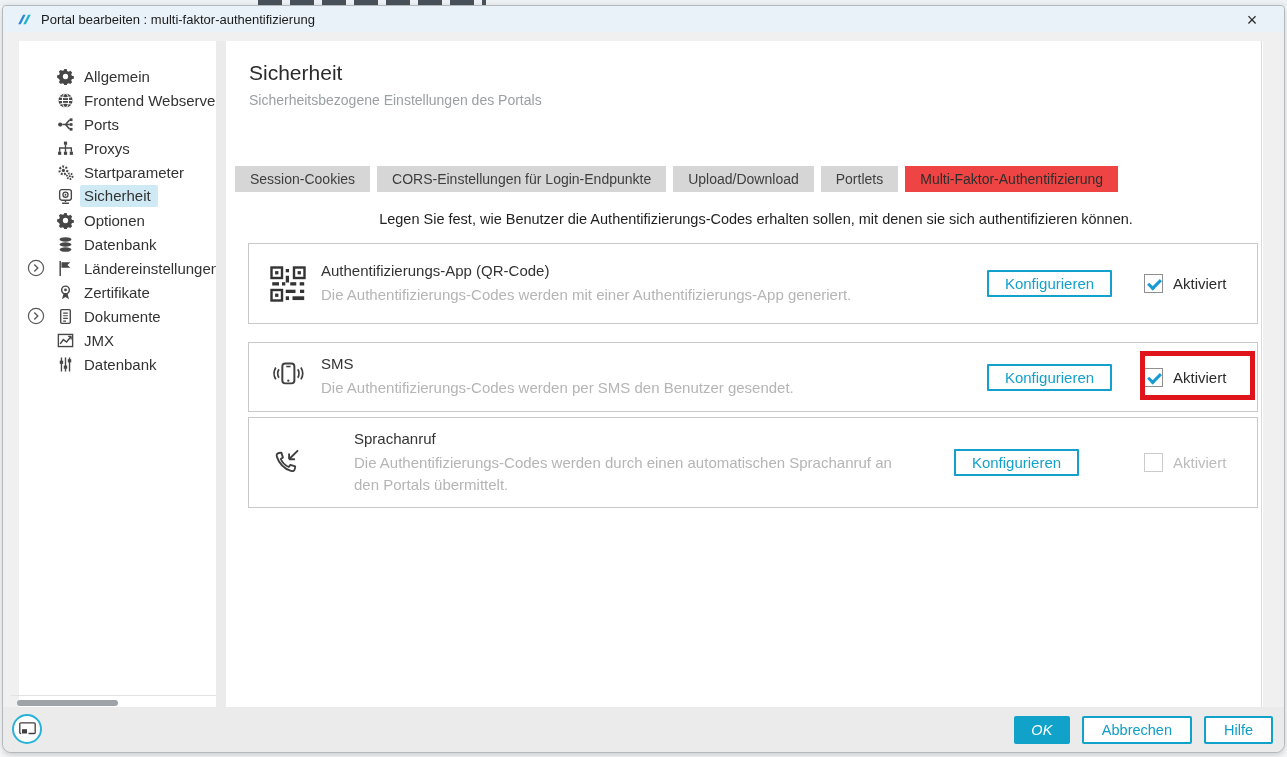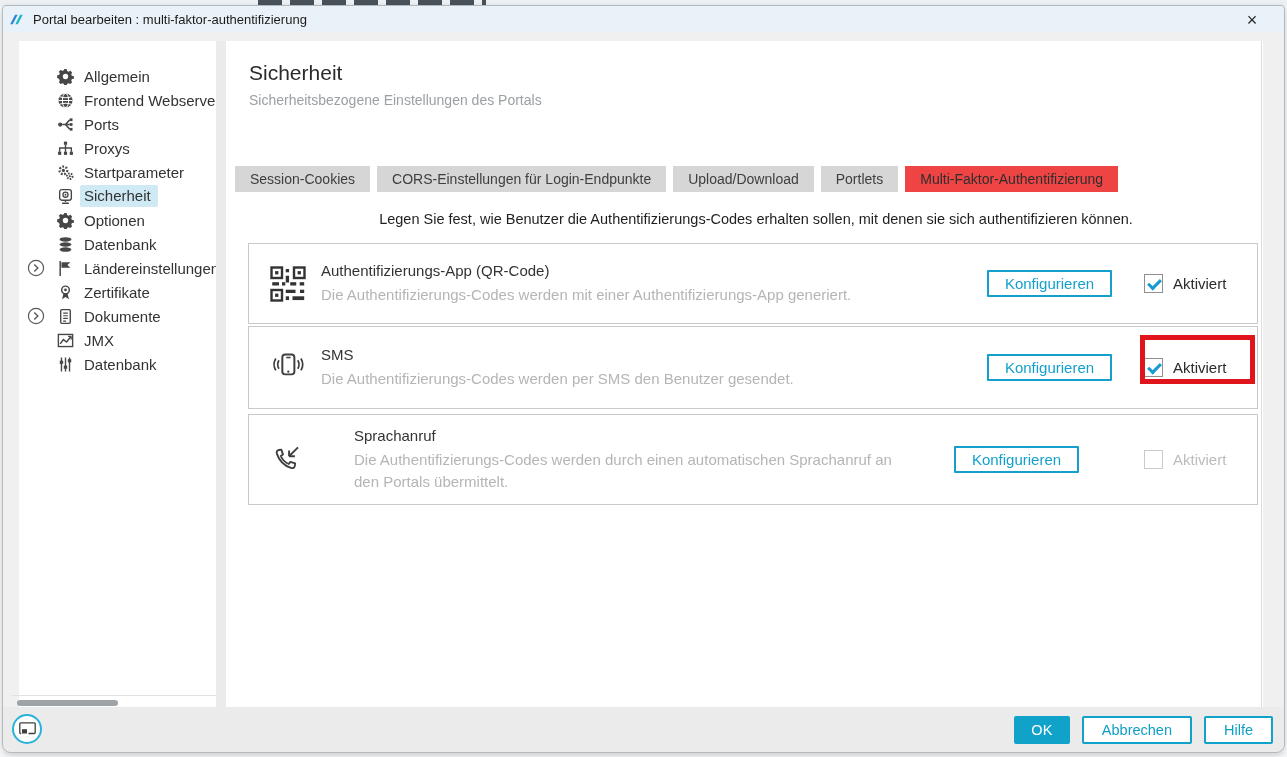--- a/index.html
+++ b/index.html
@@ -11,21 +11,21 @@
   .backdrop-heading { position:absolute; top:0; left:258px; width:228px; height:6px;
     background:repeating-linear-gradient(90deg,#49525a 0 24px, rgba(0,0,0,0) 24px 32px); }
   .backdrop-bottom { position:absolute; bottom:0; left:0; width:100%; height:5px; background:#f4f6f8; }
 
   
   .dialog { position:absolute; left:2px; top:5px; width:1283px; height:748px;
     background:#f0f0f0; border:1px solid #b3b9bd; border-radius:4px 4px 9px 9px;
     box-shadow:0 2px 6px rgba(0,0,0,.18); }
 
   .titlebar { position:absolute; left:0; top:0; right:0; height:26px; background:#e9f2f8;
-    border-radius:4px 4px 0 0; display:flex; align-items:center; padding-left:4px; }
+    border-radius:4px 4px 0 0; display:flex; align-items:center; padding-left:12px; }
   .titlebar .logo { width:17px; height:17px; margin-right:9px; }
   .titlebar .title { font-size:13px; color:#1b1b1b; }
   .close-btn { position:absolute; right:22px; top:5px; width:20px; height:20px; font-size:18px;
     color:#2b2b2b; text-align:center; line-height:19px; cursor:pointer; }
 
   
   .sidebar { position:absolute; left:16px; top:35px; width:205px; height:668px; background:#ffffff; }
   .sidebar-divider { position:absolute; left:213px; top:35px; width:10px; height:668px; background:#ebebeb; }
   .content { position:absolute; left:223px; top:35px; width:1037px; height:668px; background:#ffffff; overflow:hidden; }
   .content-right-line { position:absolute; left:1258px; top:35px; width:1px; height:668px; background:#dcdcdc; }
@@ -51,21 +51,21 @@
     font-size:14px; cursor:pointer; white-space:nowrap;margin-top:34px; }
   .tab.active { background:#ef4444; color:#2e2e2e; }
 
   .instruction { font-size:14.5px; color:#1f1f1f; margin:19px 0 0 23px;text-align:center; }
 
   
   .methods { margin:16px 0 0 22px; width:1010px; }
   .method-row { position:relative; border:1px solid #c9c9c9; background:#fff; display:flex;
     align-items:center; padding:0 14px 0 20px; }
   .row-1 { height:81px; }
-  .row-2 { height:83px; margin-top:2px; }
+  .row-2 { height:70px; margin-top:18px; }
   .row-3 { height:91px; margin-top:5px;gap:33px; }
   .method-icon { width:38px; flex:0 0 38px; margin-right:14px; display:flex; justify-content:center; }
   .method-text { flex:1 1 auto; min-width:0; }
   .method-title { font-size:15px; color:#333; }
   .method-desc { font-size:15px; color:#b5b5b5; margin-top:5px; max-width:640px; line-height:1.45; }
   .configure-btn { flex:0 0 125px; width:125px; height:27px; background:#fff; border:2px solid #14a0cc;
     color:#14a0cc; font-size:15px; font-family:inherit; cursor:pointer; border-radius:1px; }
   .check-group { display:flex; align-items:center; margin-left:32px; width:99px; flex:0 0 99px; }
   .checkbox { width:19px; height:19px; border:1px solid #8f8f8f; background:#fff; position:relative;
     flex:0 0 19px; cursor:pointer; }
@@ -75,21 +75,21 @@
   .check-group.disabled .checkbox { border-color:#cbcbcb; cursor:default; }
   .check-group.disabled .check-label { color:#bcbcbc; }
   .red-frame { position:absolute; right:2px; top:8px; width:115px; height:49px;
     border:5px solid #e0151c; pointer-events:none; }
 
   
   .footer { position:absolute; left:0; bottom:0; right:0; height:45px; background:#ebebeb;
     border-radius:0 0 9px 9px; }
   .footer-buttons { position:absolute; right:11px; top:9px; display:flex; gap:12px; }
   .btn { height:28px; font-size:14.5px; font-family:inherit; border-radius:2px; cursor:pointer; }
-  .btn-ok { width:56px; background:#10a2c9; border:2px solid #10a2c9; color:#fff; }
+  .btn-ok { width:56px; background:#10a2c9; border:2px solid #10a2c9; color:#fff;font-style:italic; }
   .btn-secondary { background:#fff; border:2px solid #10a2c9; color:#0f9ec5; padding:0 18px; }
   .corner-btn { position:absolute; left:9px; top:7px; width:30px; height:30px; border-radius:50%;
     border:2px solid #29b2d8; background:#fff; display:flex; align-items:center; justify-content:center; cursor:pointer; }
 </style>
 </head>
 <body>
 
 <div class="backdrop-top">
   <div class="backdrop-heading"></div>
 </div>

